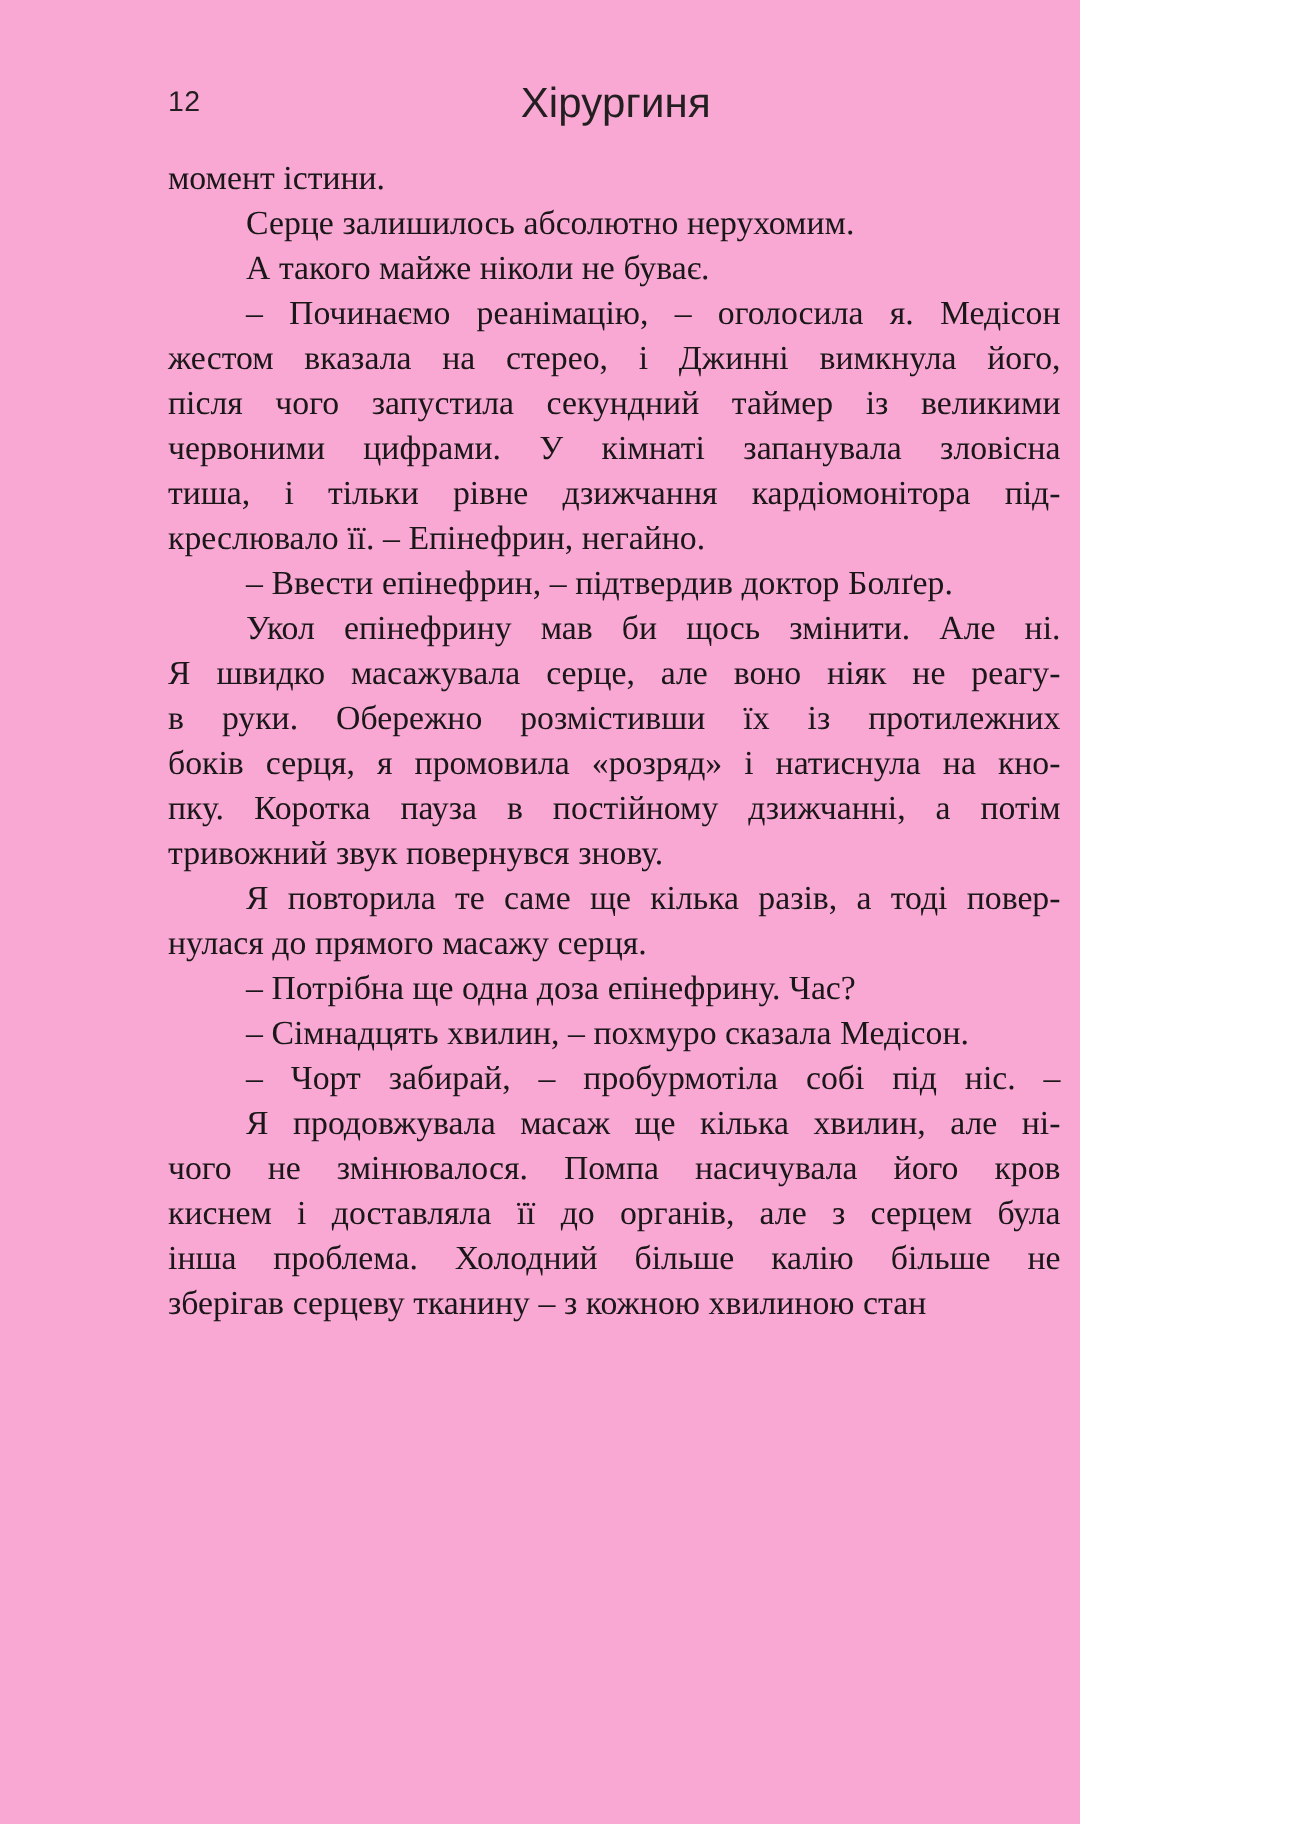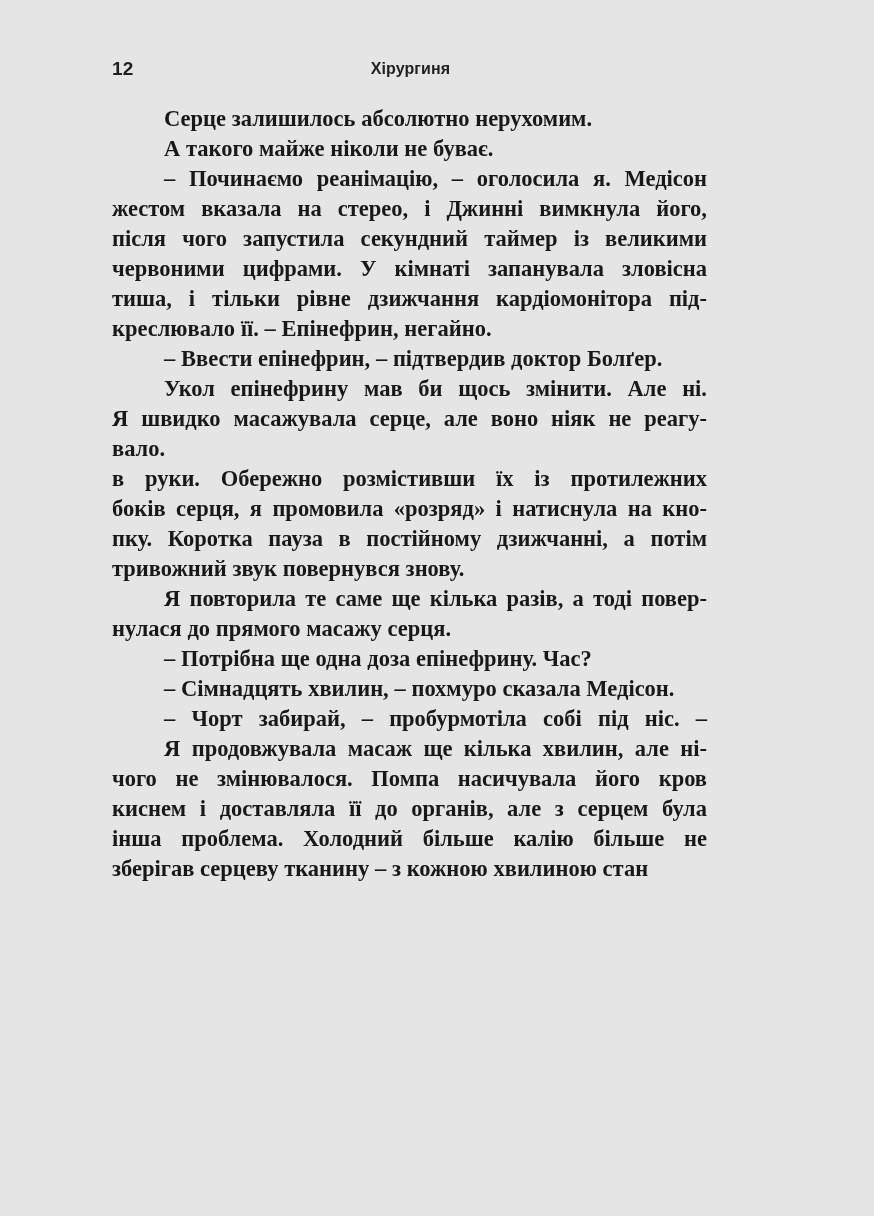--- a/index.html
+++ b/index.html
@@ -4,26 +4,25 @@
 <title>Хірургиня — 12</title>
 <style>
   html, body {
     margin: 0;
     padding: 0;
     background: #ffffff;
   }
 
   .page {
     position: relative;
-    width: 874px;
+    width: 720px;
     height: 1216px;
-    background: #e5e5e5;
+    background: #f9a8d4;
     overflow: hidden;
     box-sizing: border-box;
-    font-weight: bold;
   }
 
   
   .running-head {
     position: absolute;
     left: 112px;
     top: 56px;
     width: 595px;
     height: 26px;
   }
@@ -39,21 +38,21 @@
     letter-spacing: 0.2px;
   }
 
   .running-title {
     position: absolute;
     left: 0;
     right: 0;
     top: 0;
     text-align: center;
     font-family: "Liberation Sans", sans-serif;
-    font-size: 16px;
+    font-size: 28px;
     line-height: 26px;
     color: #231f20;
     letter-spacing: 0.1px;
     
     padding-left: 2px;
   }
 
   
   .text-block {
     position: absolute;
@@ -110,41 +109,43 @@
 <body>
 
 <div class="page">
 
   <div class="running-head">
     <div class="folio">12</div>
     <div class="running-title">Хірургиня</div>
   </div>
 
   <div class="text-block" id="text-block">
+      <p class="para">
+        <span class="line">момент істини.</span>
+      </p>
       <p class="para indent">
         <span class="line indent">Серце залишилось абсолютно нерухомим.</span>
       </p>
       <p class="para indent">
         <span class="line indent">А такого майже ніколи не буває.</span>
       </p>
       <p class="para indent">
         <span class="line justified indent">– Починаємо реанімацію, – оголосила я. Медісон</span>
         <span class="line justified">жестом вказала на стерео, і Джинні вимкнула його,</span>
         <span class="line justified">після чого запустила секундний таймер із великими</span>
         <span class="line justified">червоними цифрами. У кімнаті запанувала зловісна</span>
         <span class="line justified">тиша, і тільки рівне дзижчання кардіомонітора під-</span>
         <span class="line">креслювало її. – Епінефрин, негайно.</span>
       </p>
       <p class="para indent">
         <span class="line indent">– Ввести епінефрин, – підтвердив доктор Болґер.</span>
       </p>
       <p class="para indent">
         <span class="line justified indent">Укол епінефрину мав би щось змінити. Але ні.</span>
         <span class="line justified">Я швидко масажувала серце, але воно ніяк не реагу-</span>
-        <span class="line">вало.</span>
       </p>
       <p class="para indent">
         <span class="line justified">в руки. Обережно розмістивши їх із протилежних</span>
         <span class="line justified">боків серця, я промовила «розряд» і натиснула на кно-</span>
         <span class="line justified">пку. Коротка пауза в постійному дзижчанні, а потім</span>
         <span class="line">тривожний звук повернувся знову.</span>
       </p>
       <p class="para indent">
         <span class="line justified indent">Я повторила те саме ще кілька разів, а тоді повер-</span>
         <span class="line">нулася до прямого масажу серця.</span>

